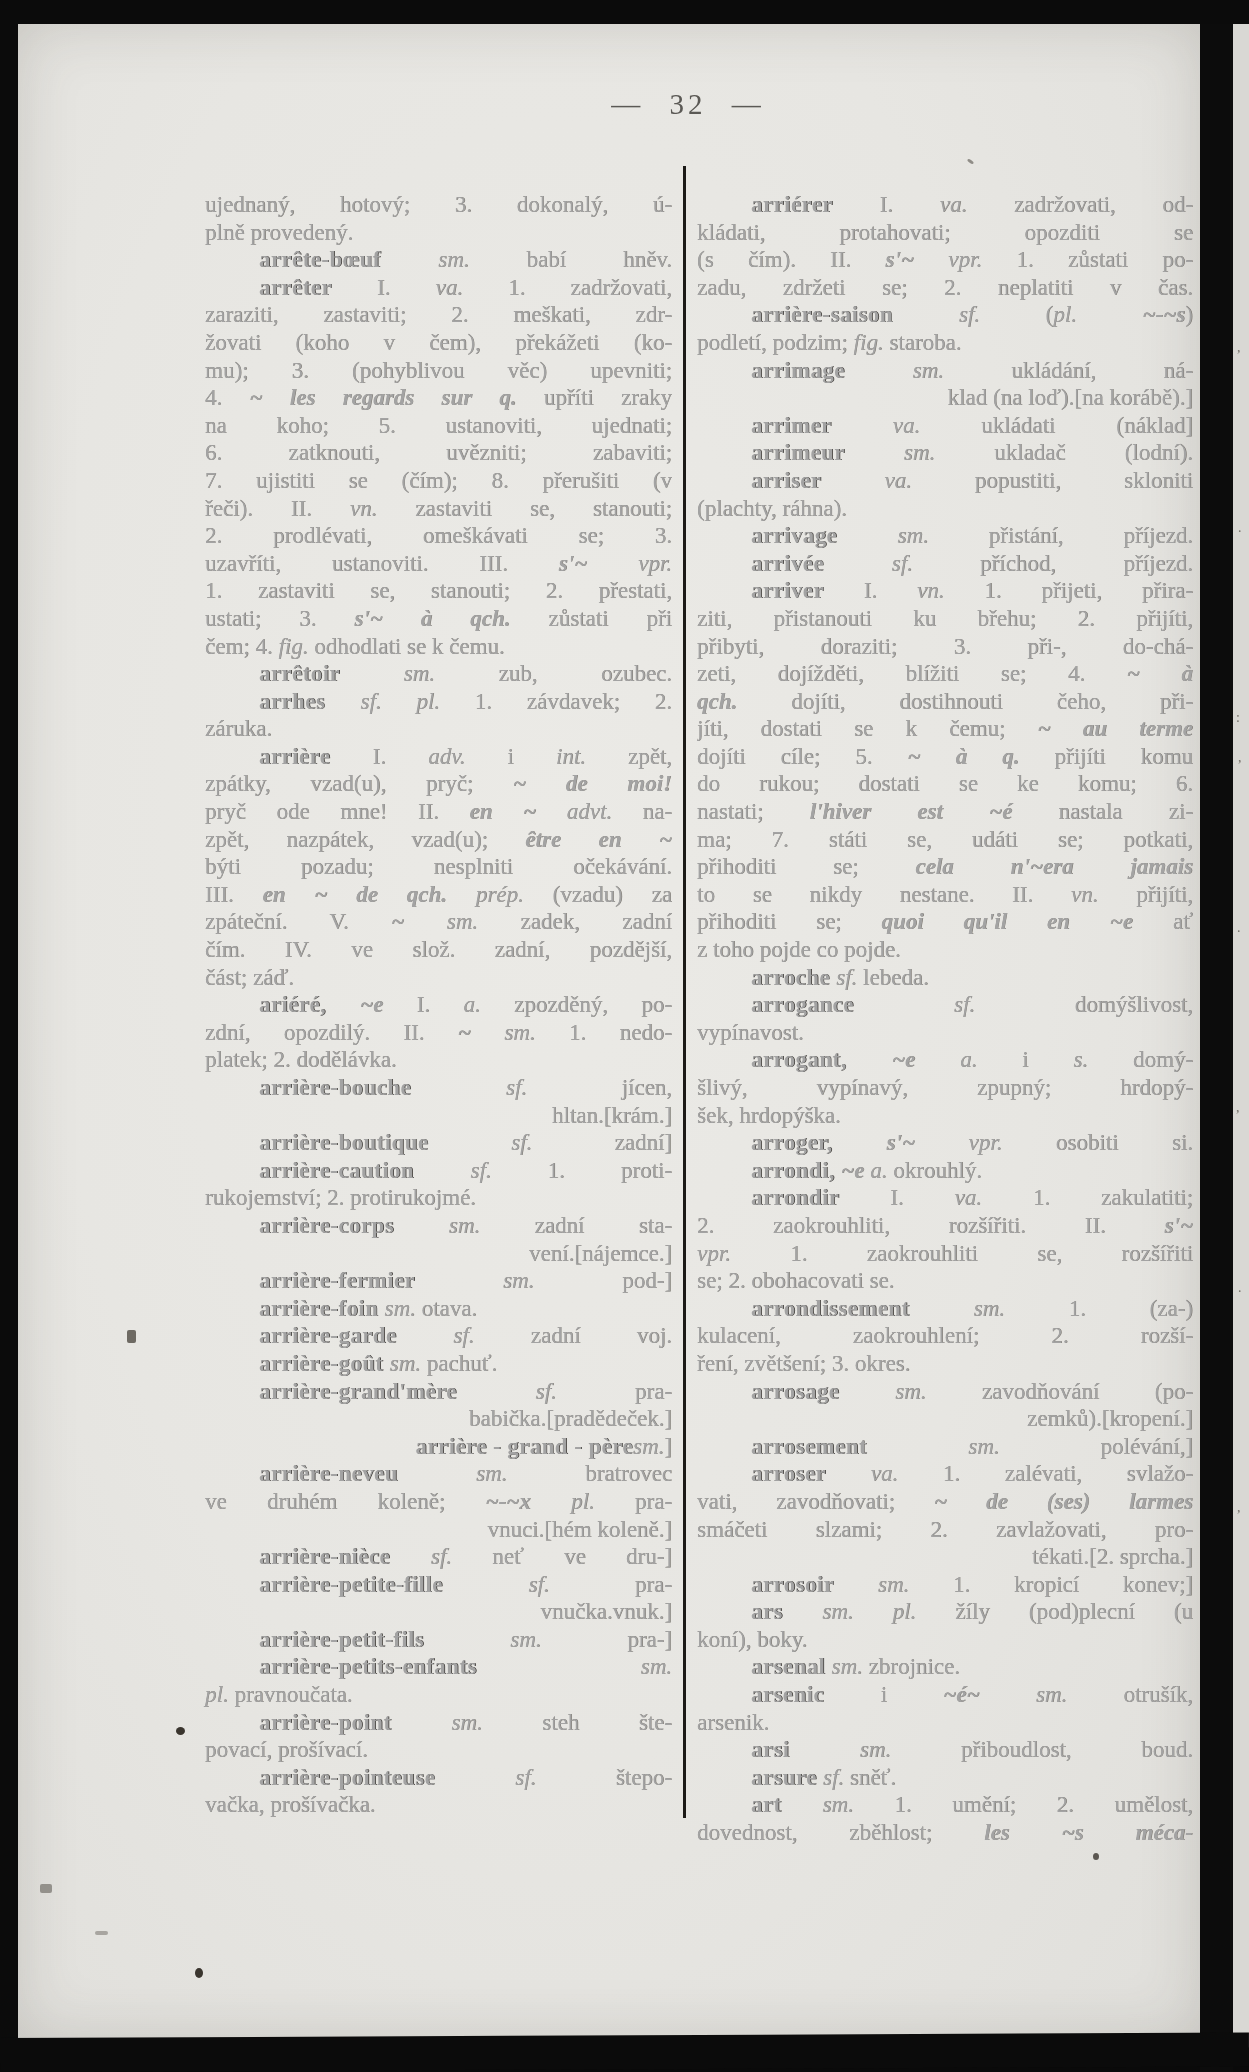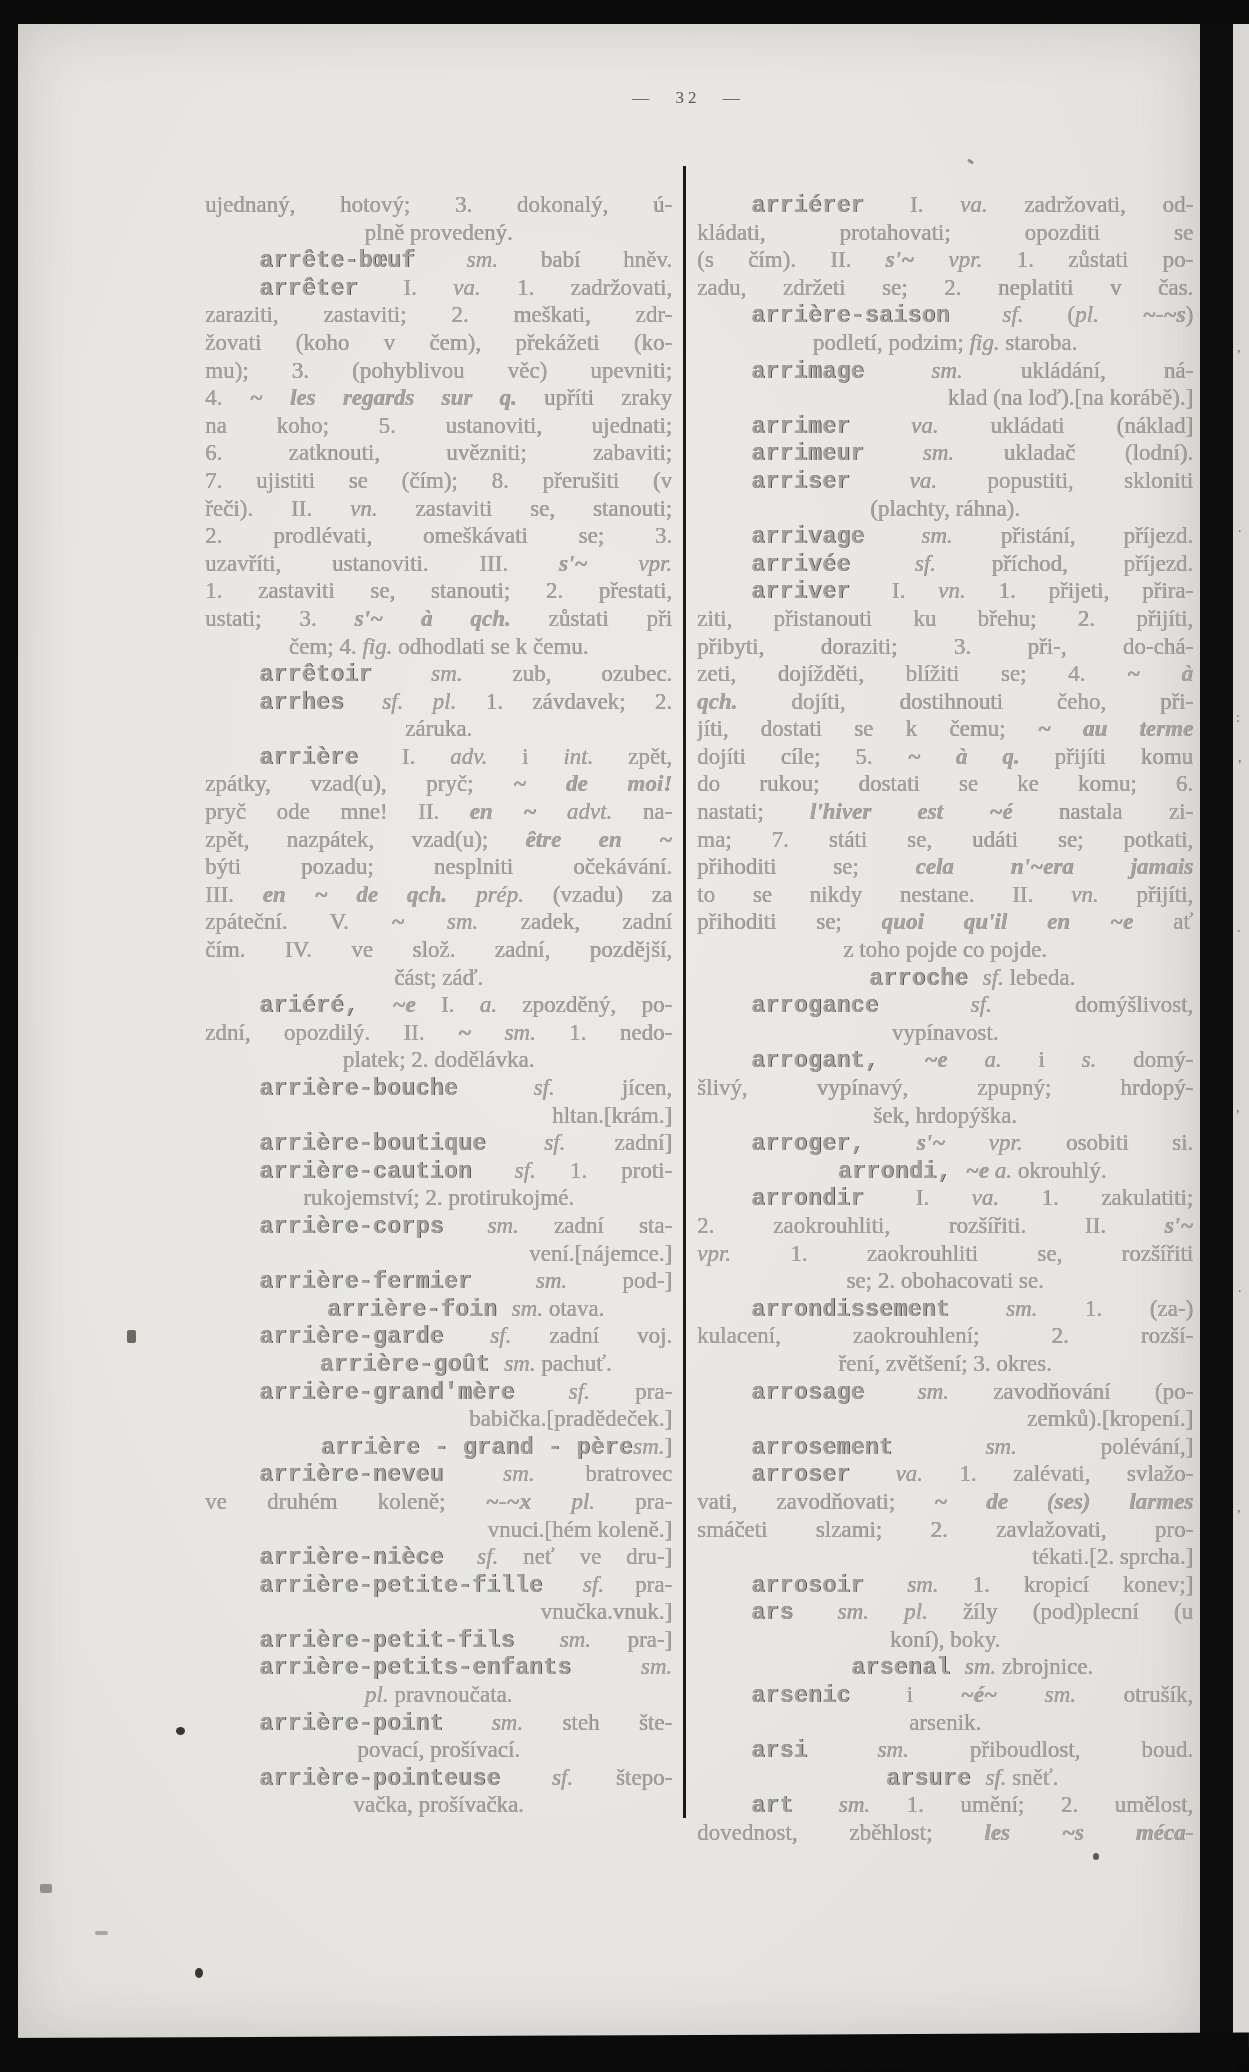--- a/index.html
+++ b/index.html
@@ -11,34 +11,34 @@
          box-shadow:inset 0 0 60px rgba(70,65,55,.18);}
   
   #edge-band{position:absolute;left:1200px;top:0;width:33px;height:2072px;background:#0c0c0c;}
   #next-page{position:absolute;left:1233px;top:20px;width:16px;height:2030px;background:#d9d8d4;}
   
   #bar-top{position:absolute;left:0;top:0;width:1249px;height:24px;background:#0b0b0b;}
   #bar-left{position:absolute;left:0;top:0;width:18px;height:2072px;background:#0b0b0b;}
   #bar-bottom{position:absolute;left:0;top:2038px;width:1249px;height:34px;background:#0b0b0b;transform:rotate(-.25deg);transform-origin:left center;}
 
   #page-number{position:absolute;left:558px;top:88px;width:260px;text-align:center;
-        font-size:17px;color:#4c4a46;letter-spacing:4px;word-spacing:14px;opacity:.9;}
+        font-size:29px;color:#4c4a46;letter-spacing:4px;word-spacing:14px;opacity:.9;}
 
   .col{position:absolute;top:183px;color:#a3a3a3;margin-top:8px;}
   #col-left{left:205px;width:467px;}
   #col-right{left:697px;width:496px;}
   #divider{position:absolute;left:683px;top:166px;width:3px;height:1652px;background:#1c1a17;}
 
   .line{height:27.6px;line-height:27.5px;font-size:23px;white-space:nowrap;
         text-shadow:.35px 0 .25px rgba(25,18,8,.55);}
   .j{text-align:justify;text-align-last:justify;white-space:normal;overflow:hidden;}
-  .l{text-align:center;}
+  .l{text-align:left;}
   .c{display:flex;justify-content:flex-end;white-space:nowrap;}
   .ind{padding-left:54px;}
-  .sb{font-weight:700;text-shadow:.7px 0 .3px rgba(10,6,2,.8);letter-spacing:.4px;font-family:Liberation Mono, monospace;}
+  .sb{font-weight:700;text-shadow:.7px 0 .3px rgba(10,6,2,.8);letter-spacing:.4px;}
   .si{font-style:italic;}
   .sx{font-style:italic;font-weight:700;}
 
   .speck{position:absolute;background:#3a352e;border-radius:50%;}
   .mark{position:absolute;color:#77736c;font-size:14px;}
 </style>
 </head>
 <body>
 
 <div id="stage">

